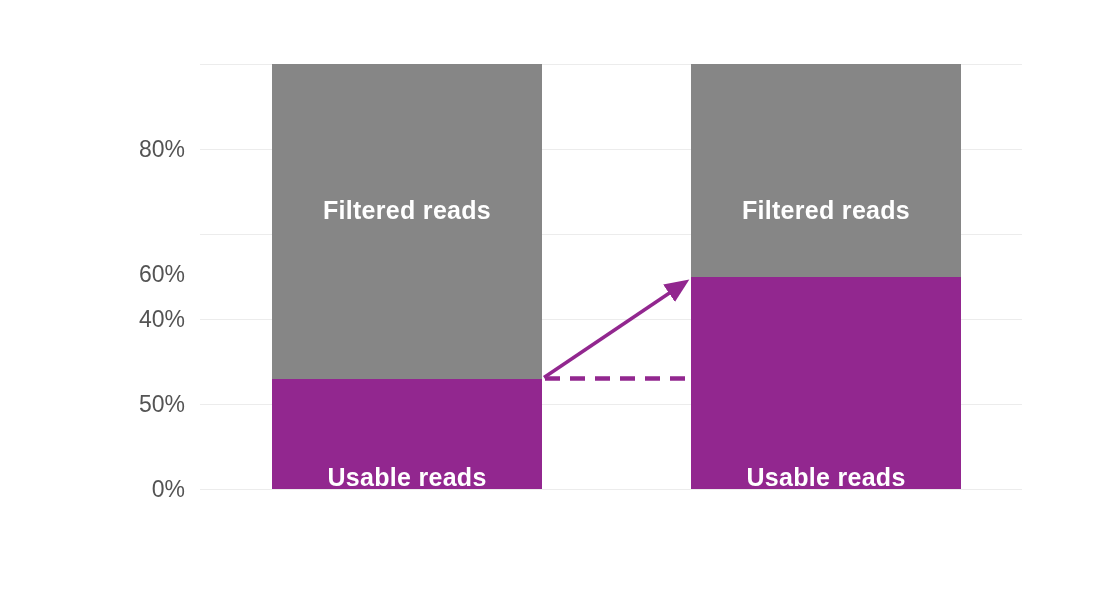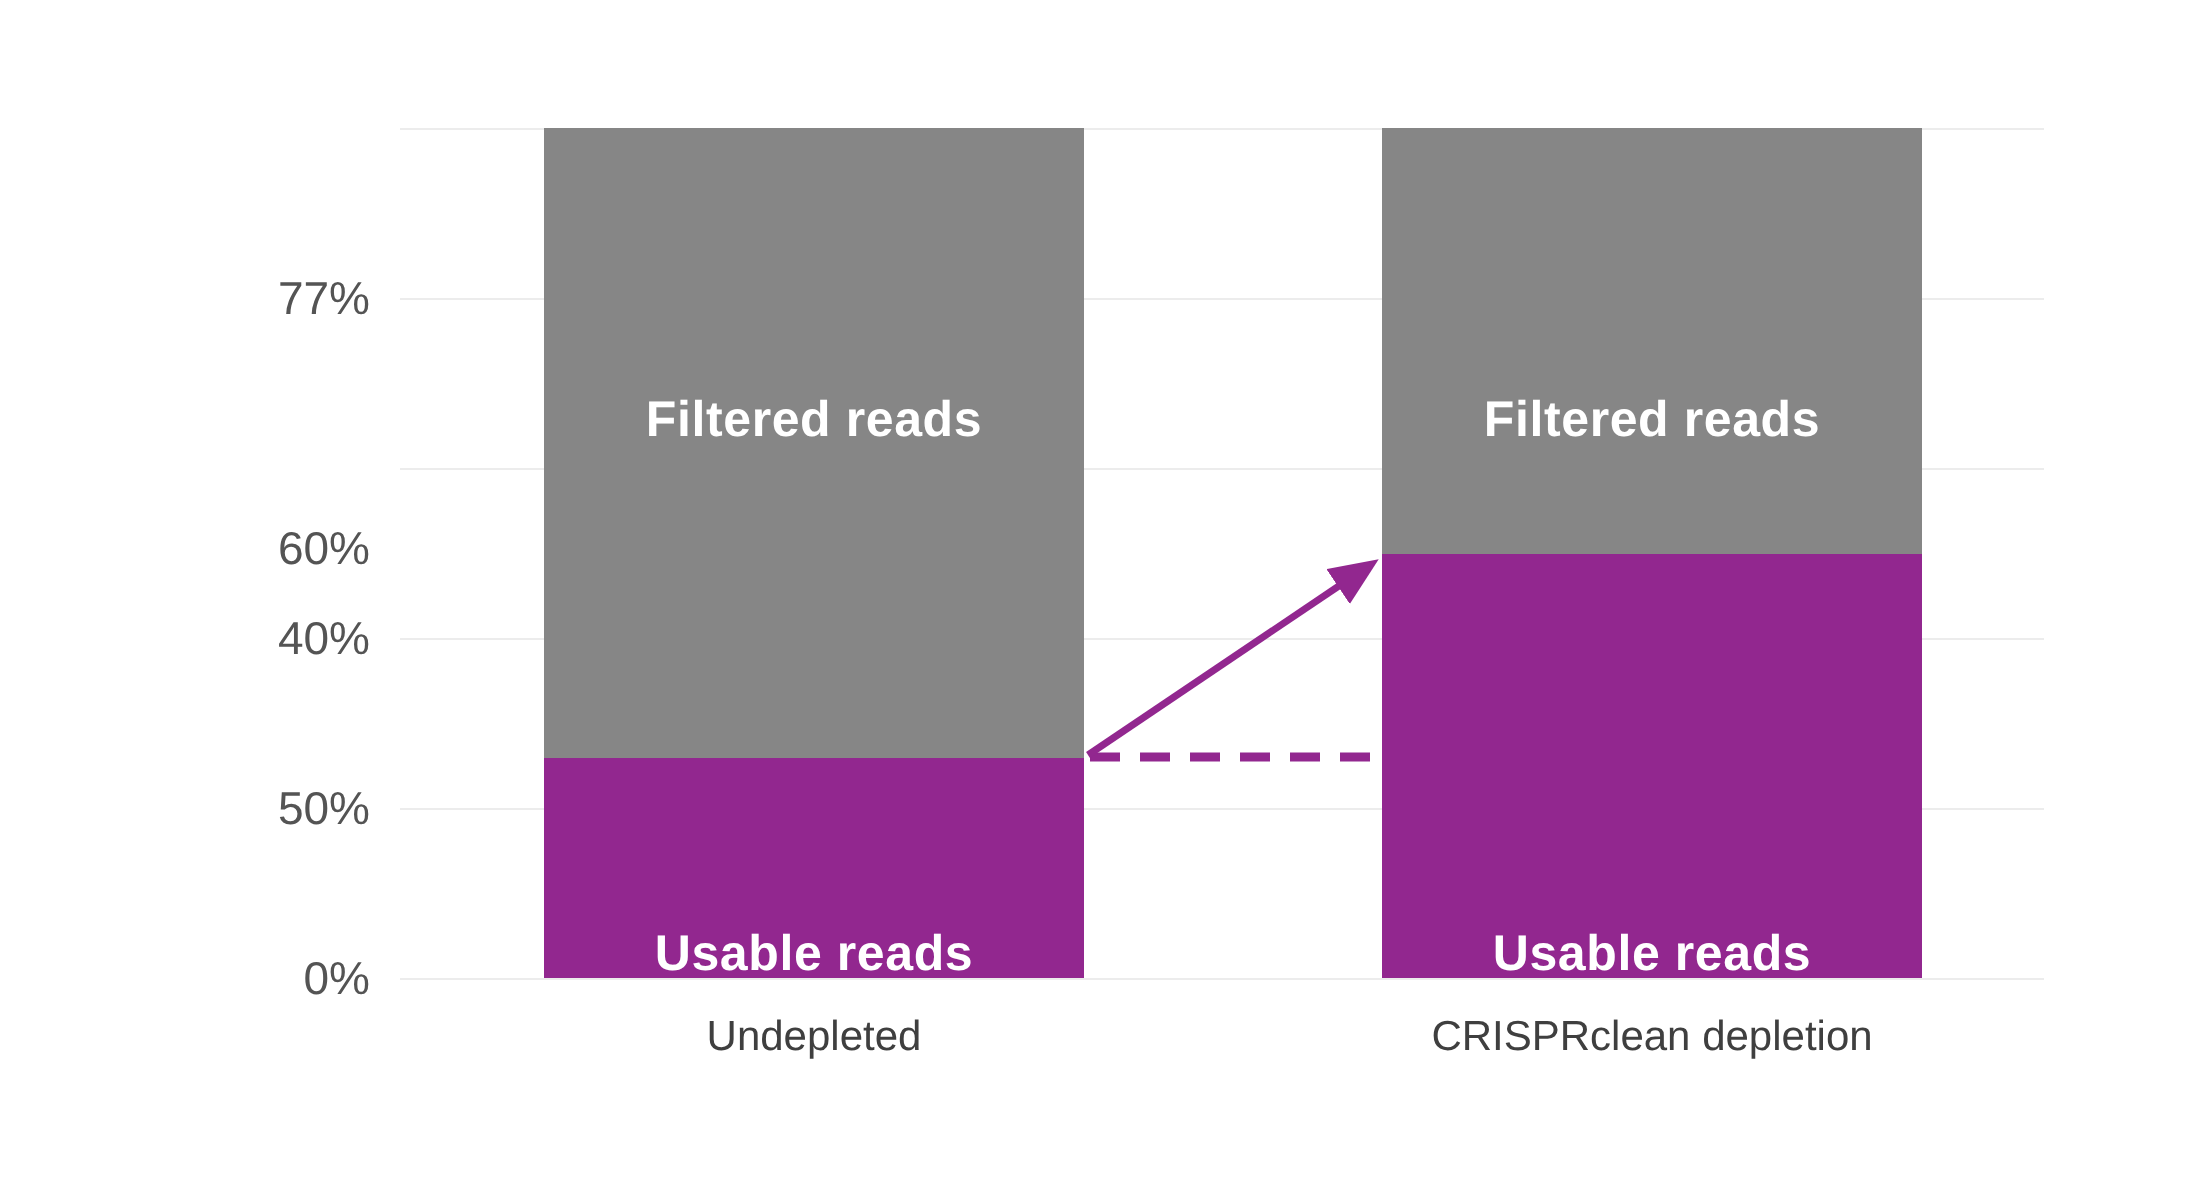--- a/index.html
+++ b/index.html
@@ -69,42 +69,40 @@
 
 <div class="canvas">
 
   <div class="gridline" style="top: 64px; background: rgb(236, 236, 236);"></div>
   <div class="gridline" style="top: 149px; background: rgb(236, 236, 236);"></div>
   <div class="gridline" style="top: 234px; background: rgb(236, 236, 236);"></div>
   <div class="gridline" style="top: 319px; background: rgb(236, 236, 236);"></div>
   <div class="gridline" style="top: 404px; background: rgb(236, 236, 236);"></div>
   <div class="gridline" style="top: 489px; background: rgb(236, 236, 236);"></div>
 
-  <div class="ytick" style="top: 135px;">77%</div>
+  <div class="ytick" style="top: 135px;">80%</div>
   <div class="ytick" style="top: 220px; margin-top: 40px;">60%</div>
   <div class="ytick" style="top: 305px;">40%</div>
   <div class="ytick" style="top: 390px;">50%</div>
   <div class="ytick" style="top: 475px;">0%</div>
 
   <div class="bar" style="left:272px">
     <div class="seg" style="height: 314.5px; background: rgb(134, 134, 134);"></div>
     <div class="seg" style="height: 110.5px; background: rgb(146, 39, 143);"></div>
   </div>
   <div class="bar" style="left:691px">
     <div class="seg" style="height: 212.5px; background: rgb(134, 134, 134);"></div>
     <div class="seg" style="height: 212.5px; background: rgb(146, 39, 143);"></div>
   </div>
 
   <div class="bar-label" style="left:272px; top:154px">Filtered reads</div>
   <div class="bar-label" style="left:691px; top:154px">Filtered reads</div>
   <div class="bar-label" style="left:272px; top:421px">Usable reads</div>
   <div class="bar-label" style="left:691px; top:421px">Usable reads</div>
 
-  <div class="xlabel" style="left:272px">Undepleted</div>
-  <div class="xlabel" style="left:691px">CRISPRclean depletion</div>
 
   <svg class="arrow-overlay" viewBox="0 0 1100 589">
     <defs>
       <marker id="ah" markerWidth="9" markerHeight="8" refX="5.5" refY="3" orient="auto" markerUnits="strokeWidth">
         <path d="M0,0 L7,3 L0,6 z" fill="#92278F"></path>
       </marker>
     </defs>
     <line stroke-width="4.5" stroke-dasharray="15 10" fill="none" x1="545" y1="378.5" x2="693" y2="378.5" stroke="#92278F"></line>
     <line stroke-width="3.5" fill="none" marker-end="url(#ah)" x1="544" y1="377.5" x2="685" y2="282.5" stroke="#92278F"></line>
   </svg>

